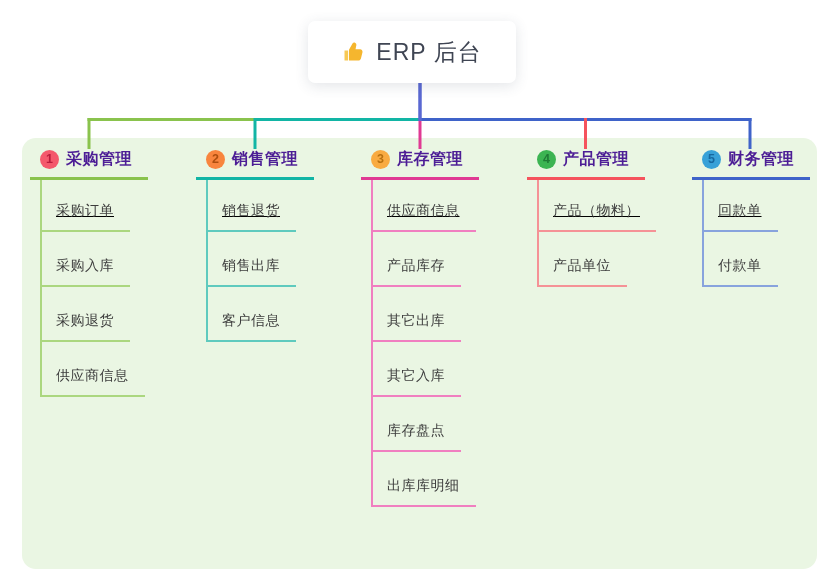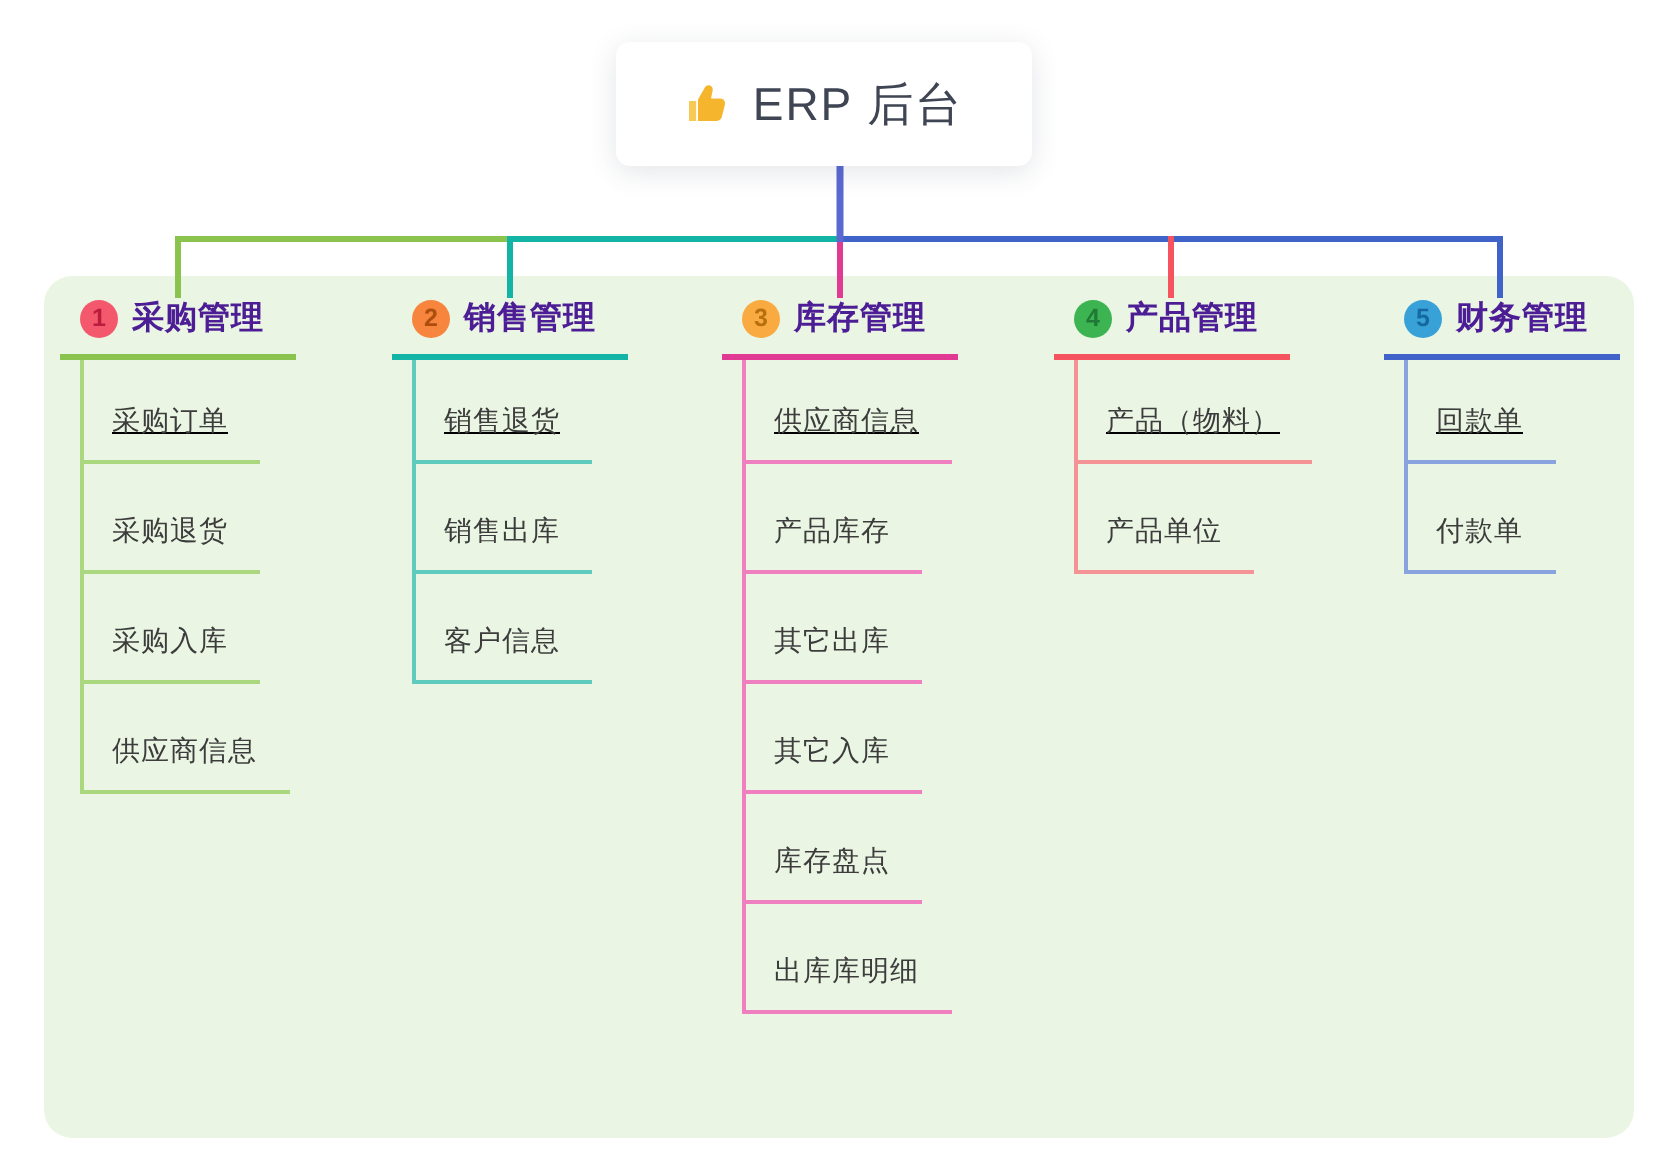--- a/index.html
+++ b/index.html
@@ -150,24 +150,24 @@
   <div class="branch" style="left: 30px; --main: #8ac34d; --light: #abd77f; --badge-bg: #f4586c; --badge-text: #b91c3c;">
     <div class="branch-header">
       <span class="badge">1</span>
       <span class="branch-label">采购管理</span>
     </div>
     <div class="children">
       <div class="child">
           <span>采购订单</span>
         </div>
       <div class="child">
+          <span>采购入库</span>
+        </div>
+      <div class="child">
           <span>采购退货</span>
-        </div>
-      <div class="child">
-          <span>采购入库</span>
         </div>
       <div class="child">
           <span>供应商信息</span>
         </div>
     </div>
   </div>
 
   <div class="branch" style="left: 196px; --main: #12b5a5; --light: #5fcabe; --badge-bg: #f8853e; --badge-text: #ad4e0e;">
     <div class="branch-header">
       <span class="badge">2</span>

